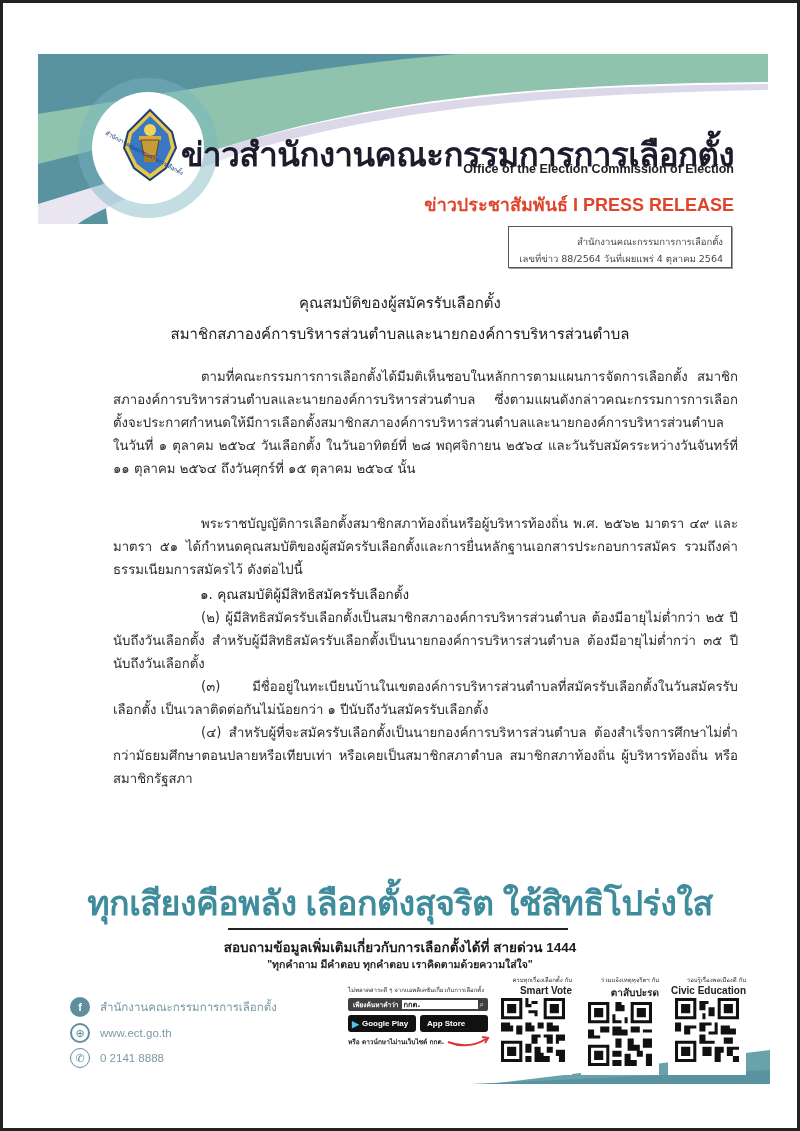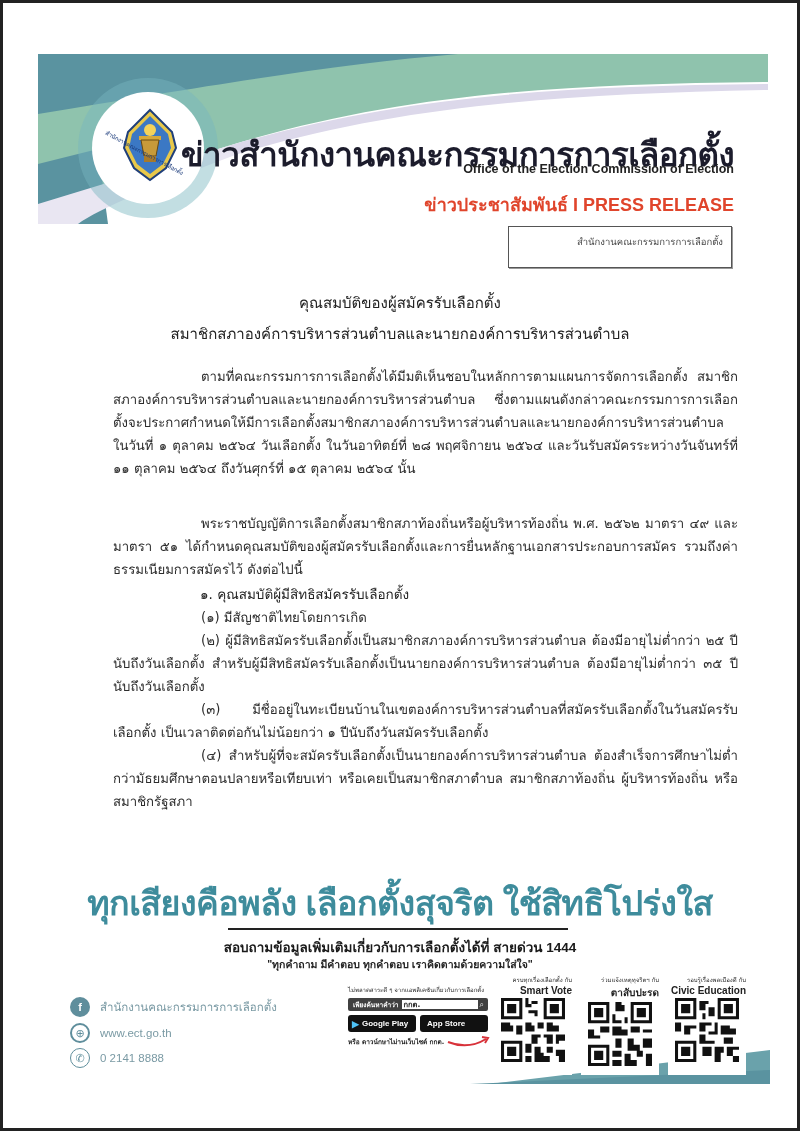--- a/index.html
+++ b/index.html
@@ -97,34 +97,34 @@
   <rect x="22" y="48" width="12" height="6" fill="#a87a2a"></rect>
 </svg>
 <div class="logo-ring-text">สำนักงานคณะกรรมการการเลือกตั้ง</div>
 
 <div class="title-th">ข่าวสำนักงานคณะกรรมการการเลือกตั้ง</div>
 <div class="title-en">Office of the Election Commission of Election</div>
 <div class="press">ข่าวประชาสัมพันธ์ I PRESS RELEASE</div>
 
 <div class="meta-box">
   <div>สำนักงานคณะกรรมการการเลือกตั้ง</div>
+  <div>เลขที่ข่าว 88/2564 วันที่เผยแพร่ 4 ตุลาคม 2564</div>
 </div>
 
 <div class="doc-title t1">คุณสมบัติของผู้สมัครรับเลือกตั้ง</div>
 <div class="doc-title t2">สมาชิกสภาองค์การบริหารส่วนตำบลและนายกองค์การบริหารส่วนตำบล</div>
 
 <div class="body para1">
   <p class="p indent">ตามที่คณะกรรมการการเลือกตั้งได้มีมติเห็นชอบในหลักการตามแผนการจัดการเลือกตั้ง สมาชิกสภาองค์การบริหารส่วนตำบลและนายกองค์การบริหารส่วนตำบล ซึ่งตามแผนดังกล่าวคณะกรรมการการเลือกตั้งจะประกาศกำหนดให้มีการเลือกตั้งสมาชิกสภาองค์การบริหารส่วนตำบลและนายกองค์การบริหารส่วนตำบล ในวันที่ ๑ ตุลาคม ๒๕๖๔ วันเลือกตั้ง ในวันอาทิตย์ที่ ๒๘ พฤศจิกายน ๒๕๖๔ และวันรับสมัครระหว่างวันจันทร์ที่ ๑๑ ตุลาคม ๒๕๖๔ ถึงวันศุกร์ที่ ๑๕ ตุลาคม ๒๕๖๔ นั้น</p>
 </div>
 <div class="body para2">
   <p class="p indent">พระราชบัญญัติการเลือกตั้งสมาชิกสภาท้องถิ่นหรือผู้บริหารท้องถิ่น พ.ศ. ๒๕๖๒ มาตรา ๔๙ และมาตรา ๕๑ ได้กำหนดคุณสมบัติของผู้สมัครรับเลือกตั้งและการยื่นหลักฐานเอกสารประกอบการสมัคร รวมถึงค่าธรรมเนียมการสมัครไว้  ดังต่อไปนี้</p>
 </div>
 <div class="sec1">๑.  คุณสมบัติผู้มีสิทธิสมัครรับเลือกตั้ง</div>
 <div class="body items">
-  <p class="p indent">(๑) มีสัญชาติไทยโดยการเกิด</p>
   <p class="p indent">(๒) ผู้มีสิทธิสมัครรับเลือกตั้งเป็นสมาชิกสภาองค์การบริหารส่วนตำบล ต้องมีอายุไม่ต่ำกว่า ๒๕ ปีนับถึงวันเลือกตั้ง สำหรับผู้มีสิทธิสมัครรับเลือกตั้งเป็นนายกองค์การบริหารส่วนตำบล ต้องมีอายุไม่ต่ำกว่า ๓๕ ปี นับถึงวันเลือกตั้ง</p>
   <p class="p indent">(๓) มีชื่ออยู่ในทะเบียนบ้านในเขตองค์การบริหารส่วนตำบลที่สมัครรับเลือกตั้งในวันสมัครรับเลือกตั้ง เป็นเวลาติดต่อกันไม่น้อยกว่า ๑ ปีนับถึงวันสมัครรับเลือกตั้ง</p>
   <p class="p indent">(๔) สำหรับผู้ที่จะสมัครรับเลือกตั้งเป็นนายกองค์การบริหารส่วนตำบล ต้องสำเร็จการศึกษาไม่ต่ำกว่ามัธยมศึกษาตอนปลายหรือเทียบเท่า หรือเคยเป็นสมาชิกสภาตำบล สมาชิกสภาท้องถิ่น ผู้บริหารท้องถิ่น หรือสมาชิกรัฐสภา</p>
 </div>
 
 <div class="slogan">ทุกเสียงคือพลัง เลือกตั้งสุจริต ใช้สิทธิโปร่งใส</div>
 <div class="rule"></div>
 <div class="hotline">สอบถามข้อมูลเพิ่มเติมเกี่ยวกับการเลือกตั้งได้ที่ สายด่วน 1444</div>
 <div class="quote">"ทุกคำถาม มีคำตอบ ทุกคำตอบ เราคิดตามด้วยความใส่ใจ"</div>
 

